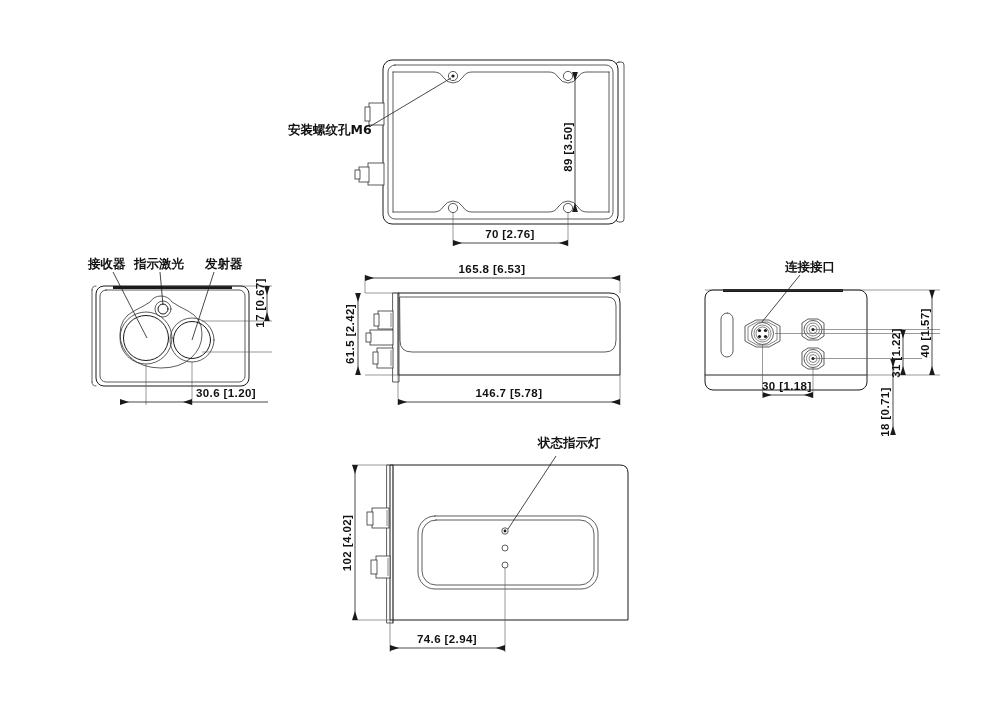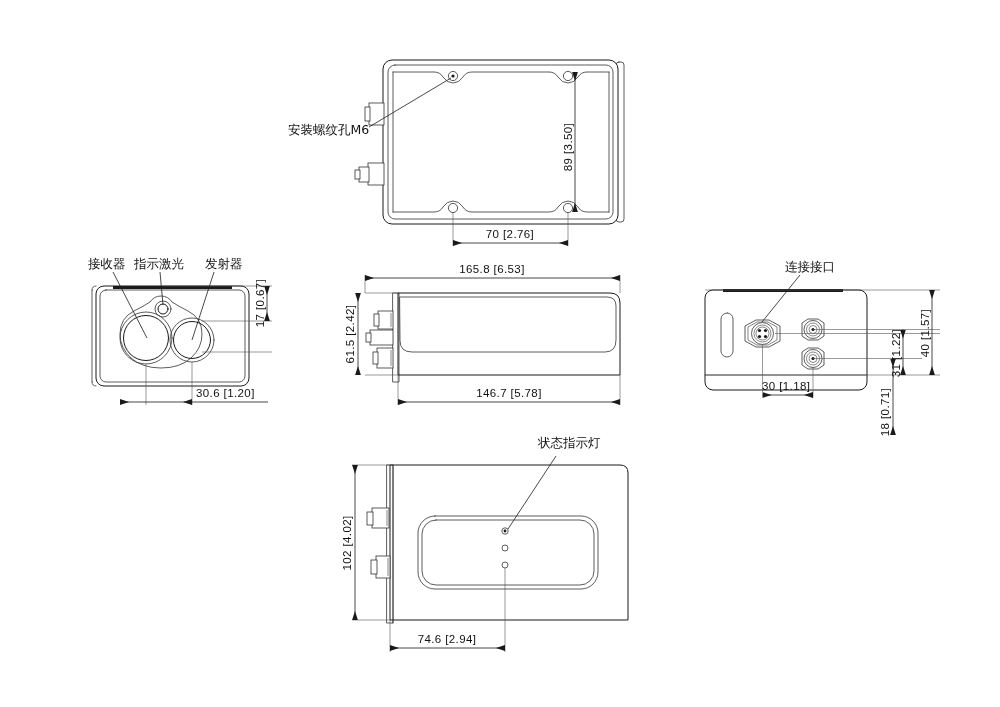--- a/index.html
+++ b/index.html
@@ -14,20 +14,21 @@
     font-family: "Liberation Sans", "DejaVu Sans", sans-serif;
     overflow: hidden;
     position: relative;
   }
   #drawing-root {
     position: absolute;
     left: 0;
     top: 0;
     width: 1000px;
     height: 703px;
+    font-weight: bold;
   }
   svg#sheet {
     display: block;
     width: 1000px;
     height: 707px;
     background: #ffffff;
   }
   .outline {
     fill: none;
     stroke: #1a1a1a;

